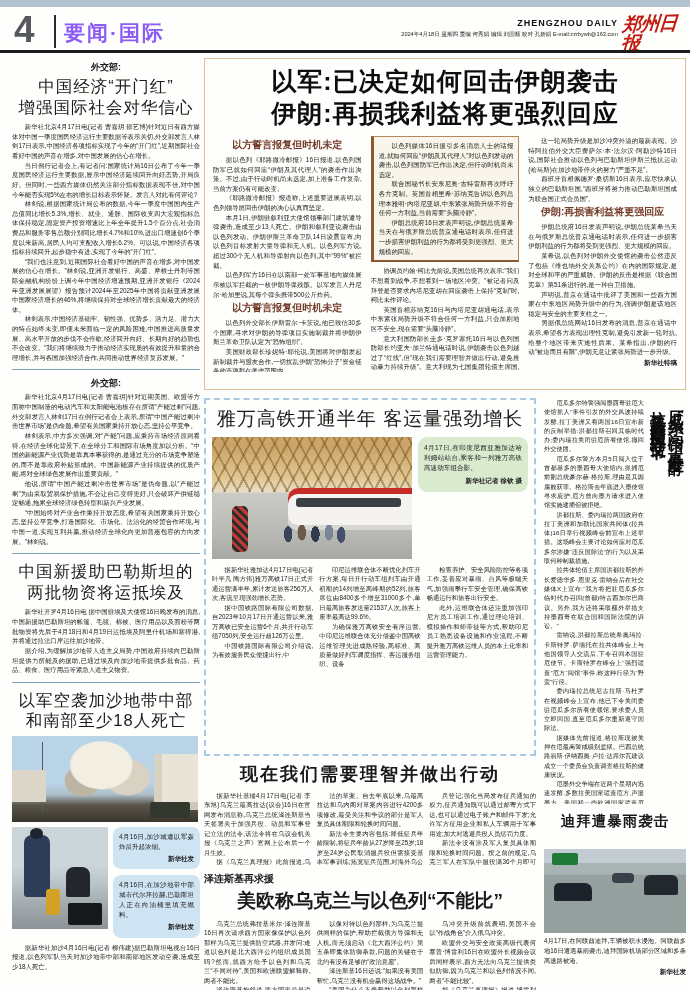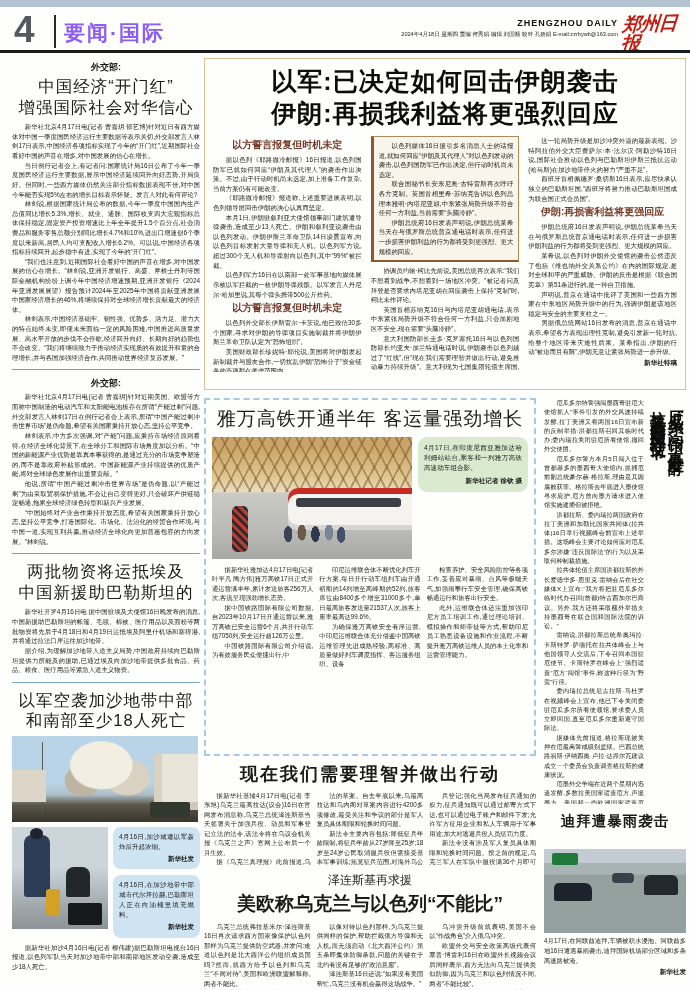--- a/index.html
+++ b/index.html
@@ -43,21 +43,21 @@
                text-align:justify;height:fit-content;}
   .jak-caption .credit{font-size:6.6px;}
   .jak-cols{display:flex;gap:6px;margin-top:6px;height:158px;overflow:hidden;}
   .jak-cols .m-col p{font-size:6.3px;}
   
   .zel1{position:absolute;left:204px;top:760px;width:332px;height:108px;overflow:hidden;}
   .zel1-headline{font-size:18px;font-weight:900;text-align:center;letter-spacing:2px;margin:2px 0 5px;}
   .zel-cols{display:flex;gap:6px;overflow:hidden;}
   .zel-cols .m-col p{font-size:6.3px;}
   .zel2{position:absolute;left:204px;top:870px;width:332px;height:120px;overflow:hidden;}
-  .zel2-kicker{font-size:12px;font-weight:normal;text-align:center;margin:2px 0;}
+  .zel2-kicker{font-size:10px;font-weight:bold;margin:2px 0;}
   .zel2-headline{font-size:19px;font-weight:900;text-align:center;letter-spacing:0;margin:0 0 5px;}
   
   .ecu{position:absolute;left:544px;top:398px;width:142px;height:406px;display:flex;gap:5px;overflow:hidden;}
   .ecu-text{width:100px;overflow:hidden;}
   .ecu-text p{margin:0;text-indent:2em;font-size:6.2px;line-height:1.5;text-align:justify;}
   .ecu-head{writing-mode:vertical-rl;font-size:16px;font-weight:900;line-height:1.12;letter-spacing:3px;
             height:100%;color:#0d0d0d;}
   
   .dubai{position:absolute;left:544px;top:810px;width:142px;height:178px;overflow:hidden;}
   .dubai-headline{font-size:14.5px;font-weight:900;text-align:center;letter-spacing:1px;margin:2px 0 18px;}
@@ -148,22 +148,22 @@
       <div class="body-text">
           <p>新华社北京4月17日电(记者 曹嘉玥)针对近期美国、欧盟等方面称中国制造的电动汽车和太阳能电池板存在所谓“产能过剩”问题,外交部发言人林剑17日在例行记者会上表示,所谓“中国产能过剩冲击世界市场”是伪命题,希望有关国家秉持开放心态,坚持公平竞争。</p>
           <p>林剑表示,中方多次强调,对“产能”问题,应秉持市场经济原则看待,在经济全球化背景下,在全球分工和国际市场角度加以分析。“中国的新能源产业优势是靠真本事获得的,是通过充分的市场竞争塑造的,而不是靠政府补贴形成的。中国新能源产业持续提供的优质产能,将对全球绿色发展作出重要贡献。”</p>
           <p>他说,所谓“中国产能过剩冲击世界市场”是伪命题,以“产能过剩”为由采取贸易保护措施,不会让自己变得更好,只会破坏产供链稳定畅通,拖累全球经济绿色转型和新兴产业发展。</p>
           <p>“中国始终对产业合作秉持开放态度,希望有关国家秉持开放心态,坚持公平竞争,打造国际化、市场化、法治化的经贸合作环境,与中国一道,实现互利共赢,推动经济全球化向更加普惠包容的方向发展。”林剑说。</p>
         </div>
     </div>
     <div class="divider"></div>
     <div>
       <div class="l-title">
+        <div>中国新援助巴勒斯坦的</div>
         <div>两批物资将运抵埃及</div>
-        <div>中国新援助巴勒斯坦的</div>
       </div>
       <div class="body-text">
           <p>新华社开罗4月16日电 据中国驻埃及大使馆16日晚发布的消息,中国新援助巴勒斯坦的帐篷、毛毯、棉被、医疗用品以及面粉等两批物资将先后于4月18日和4月19日运抵埃及阿里什机场和塞得港,并将通过拉法口岸运往加沙地带。</p>
           <p>据介绍,为缓解加沙地带人道主义局势,中国政府持续向巴勒斯坦提供力所能及的援助,已通过埃及向加沙地带提供多批食品、药品、粮食、医疗用品等紧急人道主义物资。</p>
         </div>
     </div>
     <div class="divider"></div>
     <div>
       <div class="l-title">
         <div>以军空袭加沙地带中部</div>

